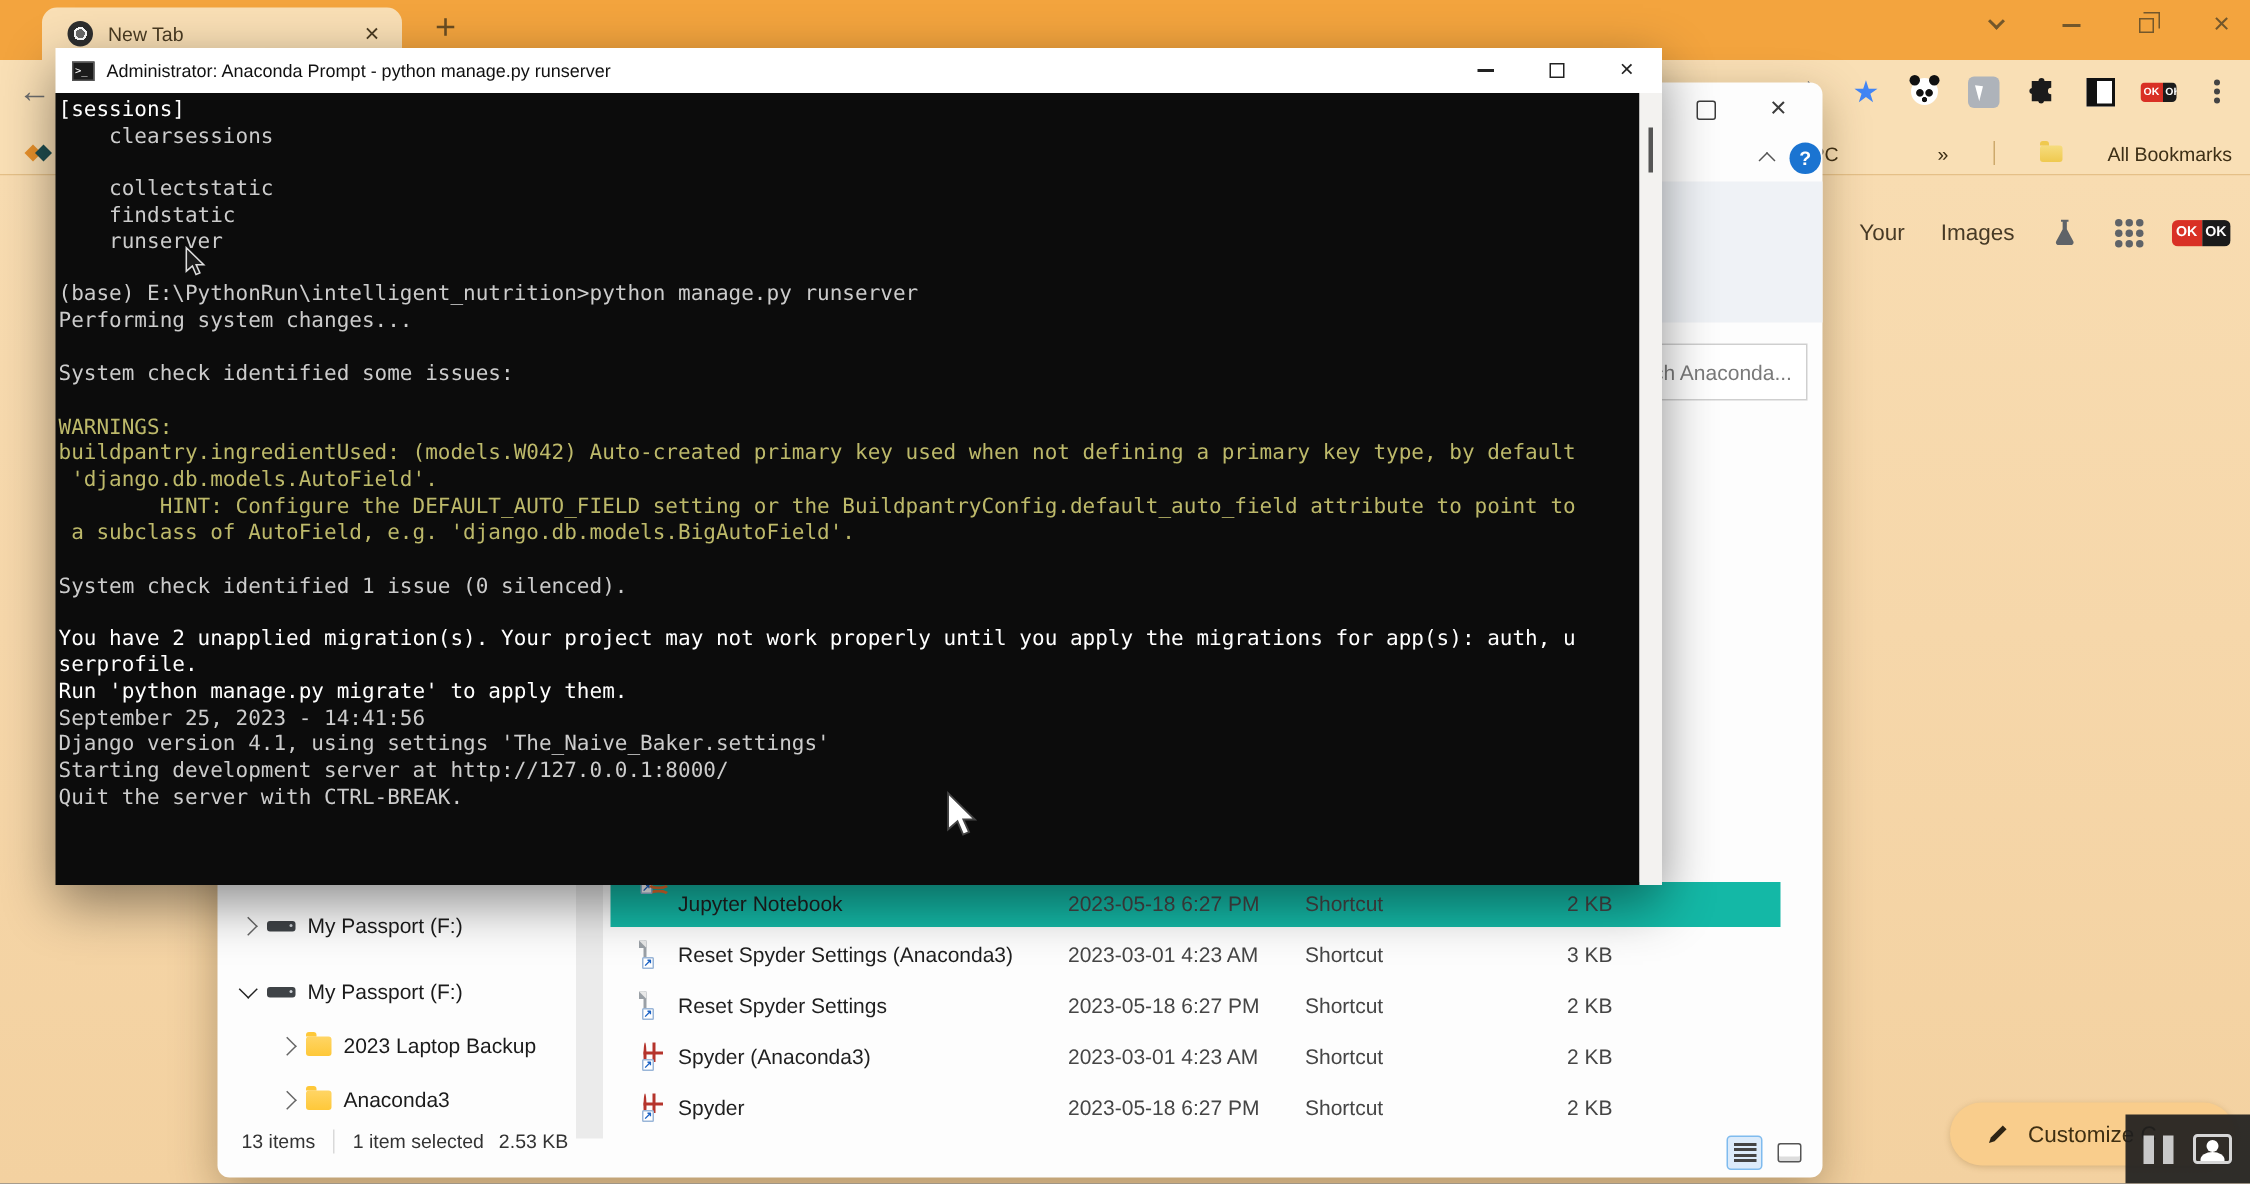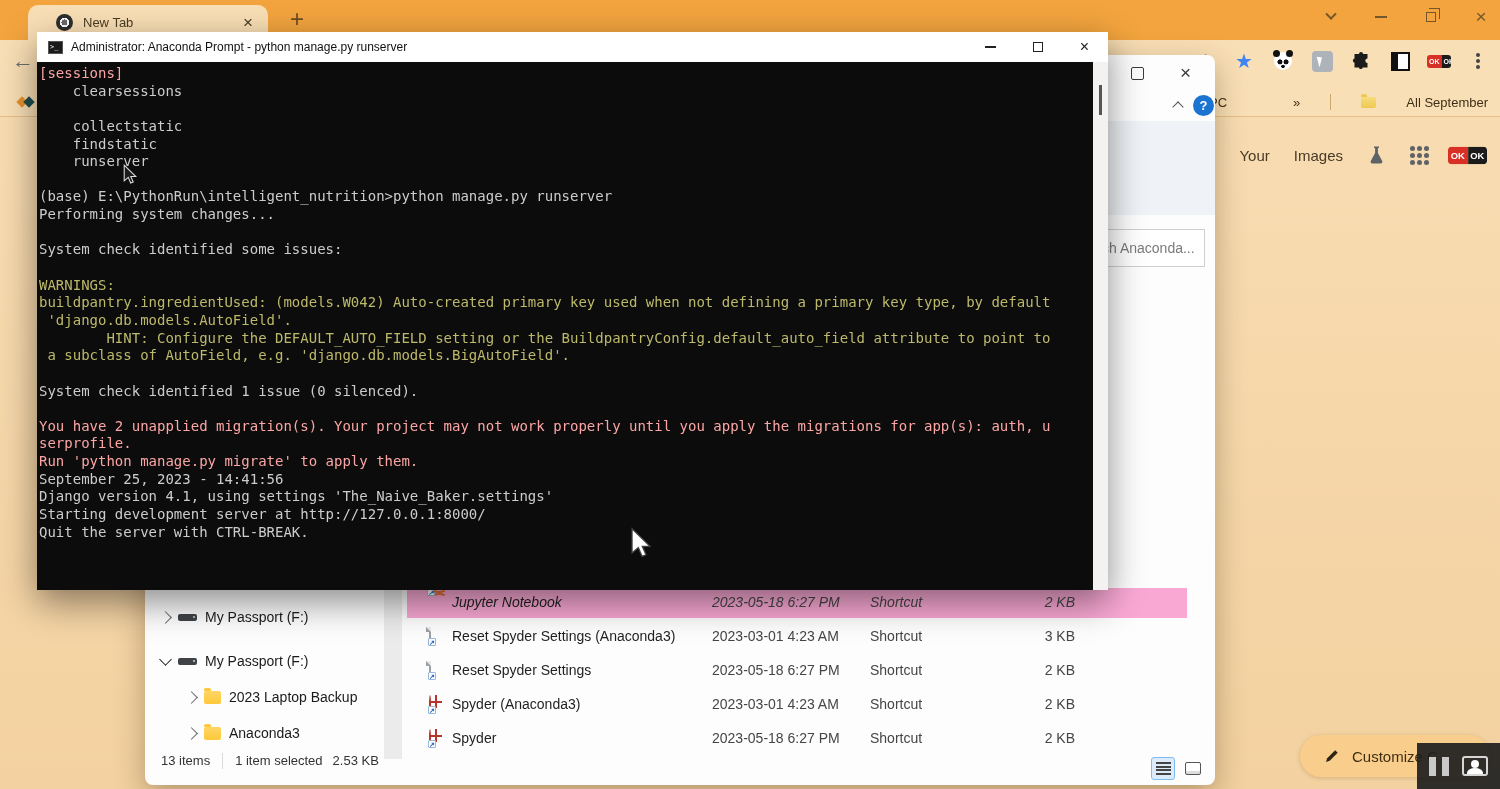--- a/index.html
+++ b/index.html
@@ -1,21 +1,21 @@
 <!DOCTYPE html>
 <html><head>
 <meta charset="utf-8">
 <style>
   * { margin:0; padding:0; box-sizing:border-box; }
   body { font-family:"Liberation Sans", sans-serif; background:#000; }
   #screen { position:relative; width:1500px; height:789px; overflow:hidden; background:#F6D8AC; }
 
   
   .tabstrip { position:absolute; left:0; top:0; width:1500px; height:40px; background:#F3A43E; }
-  .tab { position:absolute; left:28px; top:5px; width:240px; height:35px; background:#F9DFB5; border-radius:10px 10px 0 0; display:flex; align-items:center; padding:0 10px 0 28px; }
+  .tab { position:absolute; left:28px; top:5px; width:240px; height:35px; background:#F9DFB5; border-radius:10px 10px 0 0; display:flex; align-items:center; padding:0 10px 0 17px; }
   .chrome-logo { width:17px; height:17px; border-radius:50%; background:radial-gradient(circle, #6b6b6b 0 3px, #ffffff 3px 4.5px, #2e2e2e 4.5px 8.5px); flex:0 0 auto; }
   .tab-title { font-size:13px; color:#4a3b22; margin-left:10px; flex:1; }
   .tab-close { font-size:17px; color:#4a3b22; width:20px; height:20px; line-height:19px; text-align:center; border-radius:50%; }
   .newtab-btn { position:absolute; left:284px; top:6px; width:26px; height:26px; font-size:24px; line-height:25px; text-align:center; color:#6b4d22; }
   .win-controls { position:absolute; right:8px; top:0; height:34px; display:flex; align-items:center; gap:28px; }
   .wc { width:22px; height:22px; display:flex; align-items:center; justify-content:center; color:#73572B; }
   .wc .chev { width:8px; height:8px; border-right:2px solid #73572B; border-bottom:2px solid #73572B; transform:rotate(45deg) translate(-2px,-2px); }
   .wc .min-bar { width:12px; height:2px; background:#73572B; }
   .wc .restore { position:relative; width:10px; height:10px; border:1.6px solid #73572B; background:transparent; }
   .wc .restore::before { content:""; position:absolute; left:2px; top:-4.6px; width:10px; height:10px; border:1.6px solid #73572B; border-left:none; border-bottom:none; }
@@ -72,21 +72,21 @@
   .tr-chev { width:9px; height:9px; flex:0 0 auto; }
   .tr-chev.collapsed { border-right:1.5px solid #666; border-bottom:1.5px solid #666; transform:rotate(-45deg); margin-left:8px; }
   .tr-chev.expanded { border-right:1.8px solid #222; border-bottom:1.8px solid #222; transform:rotate(45deg); margin-left:8px; margin-top:-4px; }
   .ico-drive { width:19px; height:7px; background:#3F4347; border-radius:2px; position:relative; flex:0 0 auto; }
   .ico-drive::after { content:""; position:absolute; right:2px; top:2.5px; width:2px; height:2px; border-radius:50%; background:#cfd3d8; }
   .ico-folder { position:relative; width:17px; height:13px; background:linear-gradient(#FFD565,#FEC839); border-radius:2px; flex:0 0 auto; }
   .ico-folder::before { content:""; position:absolute; left:0; top:-3px; width:7px; height:3px; background:#FEC839; border-radius:2px 2px 0 0; }
   .tree-row.indent { padding-left:26px; }
 
   .file-row { position:absolute; left:262px; width:780px; height:30px; font-size:14px; color:#1f1f1f; }
-  .file-row.sel { background:#f9a8d4;font-style:italic; }
+  .file-row.sel { background:#14b8a6; }
   .fr-icon { position:absolute; left:22px; top:6px; width:17px; height:17px; }
   .fr-name { position:absolute; left:45px; top:6px; white-space:nowrap; }
   .fr-date { position:absolute; left:305px; top:6px; color:#454545; }
   .fr-type { position:absolute; left:463px; top:6px; color:#454545; }
   .fr-size { position:absolute; left:580px; top:6px; width:88px; text-align:right; color:#454545; }
   .shortcut-badge { position:absolute; left:-2px; bottom:-2px; width:8px; height:8px; background:#fff; border:0.5px solid #9ab6d8; border-radius:1px; color:#1B62C4; font-size:7px; line-height:8px; text-align:center; font-weight:bold; }
   .ic-jupyter { position:relative; width:16px; height:16px; }
   .ic-jupyter::before, .ic-jupyter::after { content:""; position:absolute; left:2px; width:12px; height:5px; border:2px solid #E46E2E; border-radius:50%; border-top-color:transparent; border-left-color:transparent; border-right-color:transparent; }
   .ic-jupyter::before { top:-1px; transform:rotate(180deg); }
   .ic-jupyter::after { bottom:1px; }
@@ -112,21 +112,21 @@
   .t-icon { width:15px; height:13px; background:#1b1b1b; border:1px solid #555; margin-left:11px; color:#fff; font-size:7px; line-height:11px; padding-left:1px; font-family:"DejaVu Sans Mono", monospace; }
   .t-title { font-size:12px; color:#111; margin-left:8px; }
   .t-controls { position:absolute; right:0; top:0; height:30px; display:flex; }
   .t-ctl { width:47px; height:30px; display:flex; align-items:center; justify-content:center; color:#222; }
   .t-ctl .bar { width:11px; height:1.4px; background:#222; }
   .t-ctl .box { width:10px; height:10px; border:1.4px solid #222; }
   .t-ctl .x { font-size:16px; }
   .t-body { position:absolute; left:0; top:30px; width:1056px; height:528px; background:#0C0C0C; overflow:hidden; padding:3px 0 0 2px; }
   .tline { font-family:"DejaVu Sans Mono", monospace; font-size:14px; line-height:17.65px; height:17.65px; white-space:pre; }
   .tline.fg { color:#CCCCCC; }
-  .tline.red { color:#fca5a5; }
+  .tline.red { color:#ffffff; }
   .tline.yellow { color:#BDB96A; }
   .t-scroll { position:absolute; right:0; top:30px; width:15px; height:528px; background:#F3F2F0; }
   .t-thumb { position:absolute; left:6px; top:23px; width:2.5px; height:30px; background:#555; }
 
   
   .cursor { position:absolute; pointer-events:none; }
   .recorder { position:absolute; left:1417px; top:743px; width:83px; height:46px; background:rgba(30,30,30,0.92); display:flex; align-items:center; justify-content:center; gap:13px; }
   .pause-ic { width:20px; height:19px; display:flex; justify-content:space-between; }
   .pause-ic i { width:7px; height:19px; background:#C9C9C9; }
   .cam-ic { position:relative; width:26px; height:20px; border:2px solid #D6D6D6; border-radius:3px; overflow:hidden; }
@@ -204,21 +204,21 @@
         <i class="d1"></i>
         <i class="d2"></i>
       </div>
     <div class="bm-right">
       <span>PB</span>
       <span class="g-letter">G</span>
       <span>PC</span>
       <span style="margin-left:36px">»</span>
       <span class="bm-sep"></span>
       <span class="folder-ico"></span>
-      <span>All September</span>
+      <span>All Bookmarks</span>
     </div>
   </div>
 
   <div class="page">
     <div class="ntp-links">
       <span>Your</span>
       <span>Images</span>
       <span class="flask">
         <svg width="19" height="20" viewBox="0 0 19 20">
             <path d="M7 1.5h5v1.4h-1.1v5l4.3 8c.6 1.1-.2 2.5-1.5 2.5H5.3c-1.3 0-2.1-1.4-1.5-2.5l4.3-8v-5H7z" fill="#5f6368"></path>

